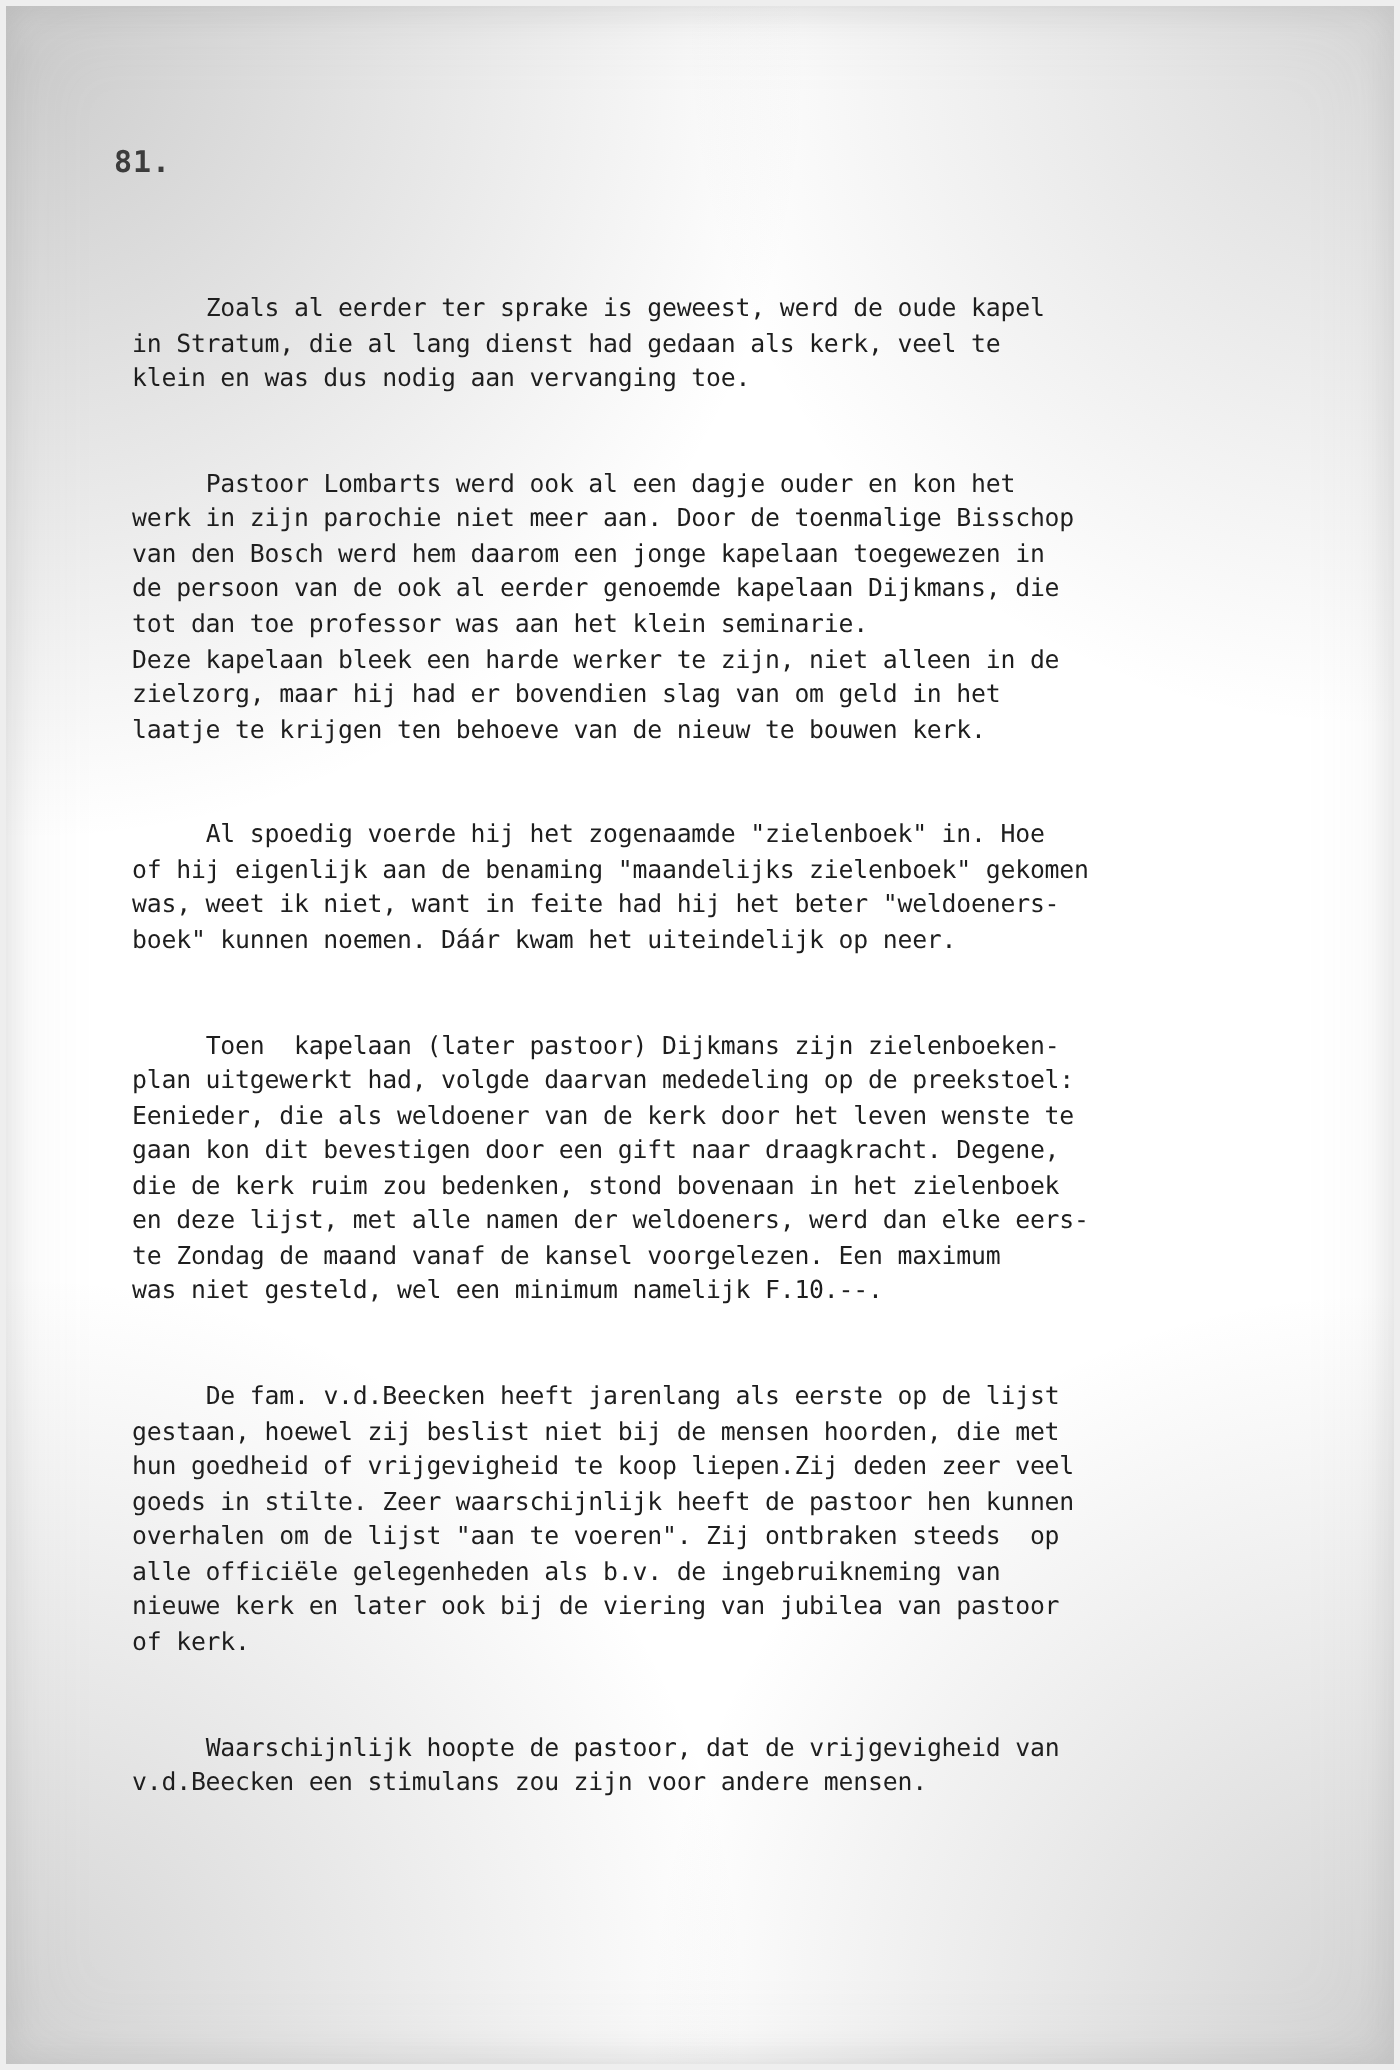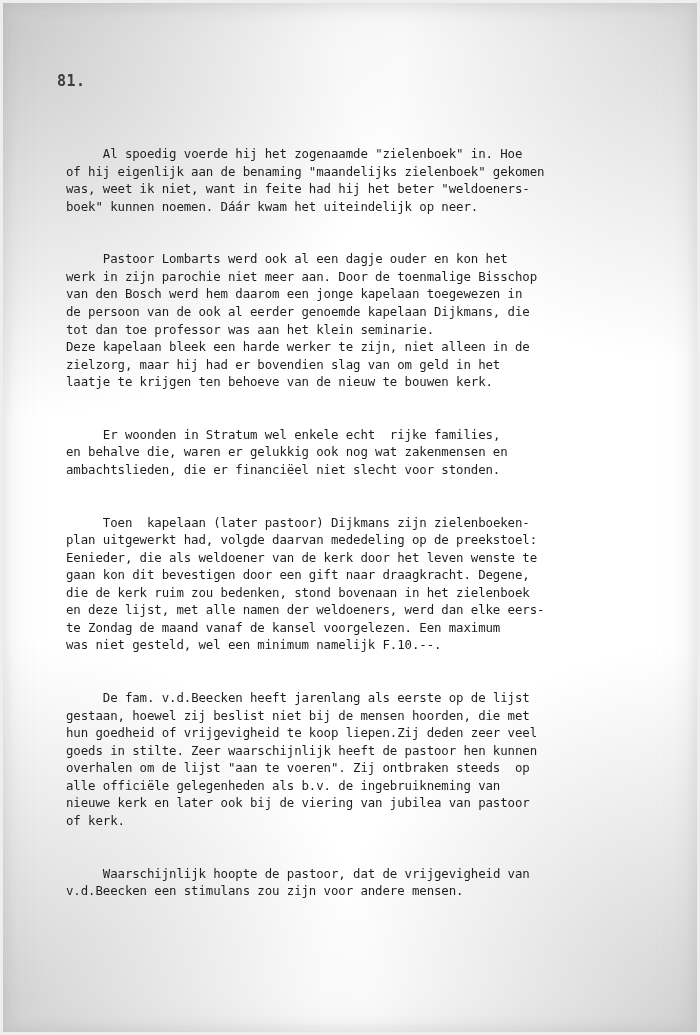--- a/index.html
+++ b/index.html
@@ -71,35 +71,35 @@
   .para + .para { margin-top: 0; }
 </style>
 </head>
 <body>
 
 <div class="page">
 
   <div class="page-number">81.</div>
 
   <div class="body-text">
-    <p class="para">     Al spoedig voerde hij het zogenaamde "zielenboek" in. Hoe
-of hij eigenlijk aan de benaming "maandelijks zielenboek" gekomen
-was, weet ik niet, want in feite had hij het beter "weldoeners-
-boek" kunnen noemen. Dáár kwam het uiteindelijk op neer.</p>
+    <p class="para">     Zoals al eerder ter sprake is geweest, werd de oude kapel
+in Stratum, die al lang dienst had gedaan als kerk, veel te
+klein en was dus nodig aan vervanging toe.</p>
     <p class="para">     Pastoor Lombarts werd ook al een dagje ouder en kon het
 werk in zijn parochie niet meer aan. Door de toenmalige Bisschop
 van den Bosch werd hem daarom een jonge kapelaan toegewezen in
 de persoon van de ook al eerder genoemde kapelaan Dijkmans, die
 tot dan toe professor was aan het klein seminarie.
 Deze kapelaan bleek een harde werker te zijn, niet alleen in de
 zielzorg, maar hij had er bovendien slag van om geld in het
 laatje te krijgen ten behoeve van de nieuw te bouwen kerk.</p>
-    <p class="para">     Er woonden in Stratum wel enkele echt  rijke families,
-en behalve die, waren er gelukkig ook nog wat zakenmensen en
-ambachtslieden, die er financiëel niet slecht voor stonden.</p>
+    <p class="para">     Al spoedig voerde hij het zogenaamde "zielenboek" in. Hoe
+of hij eigenlijk aan de benaming "maandelijks zielenboek" gekomen
+was, weet ik niet, want in feite had hij het beter "weldoeners-
+boek" kunnen noemen. Dáár kwam het uiteindelijk op neer.</p>
     <p class="para">     Toen  kapelaan (later pastoor) Dijkmans zijn zielenboeken-
 plan uitgewerkt had, volgde daarvan mededeling op de preekstoel:
 Eenieder, die als weldoener van de kerk door het leven wenste te
 gaan kon dit bevestigen door een gift naar draagkracht. Degene,
 die de kerk ruim zou bedenken, stond bovenaan in het zielenboek
 en deze lijst, met alle namen der weldoeners, werd dan elke eers-
 te Zondag de maand vanaf de kansel voorgelezen. Een maximum
 was niet gesteld, wel een minimum namelijk F.10.--.</p>
     <p class="para">     De fam. v.d.Beecken heeft jarenlang als eerste op de lijst
 gestaan, hoewel zij beslist niet bij de mensen hoorden, die met

